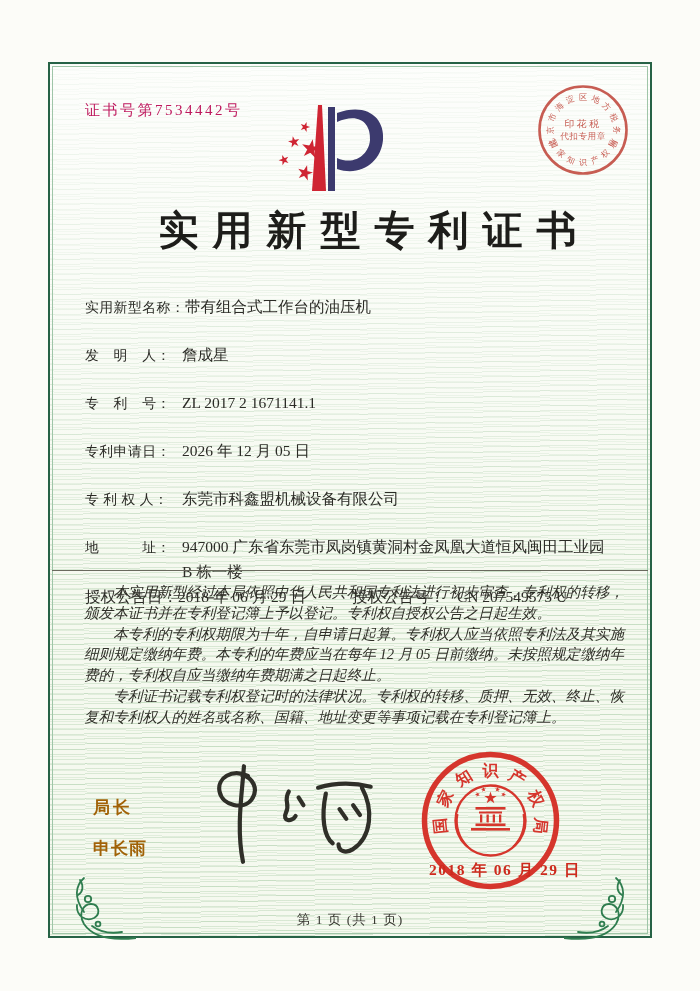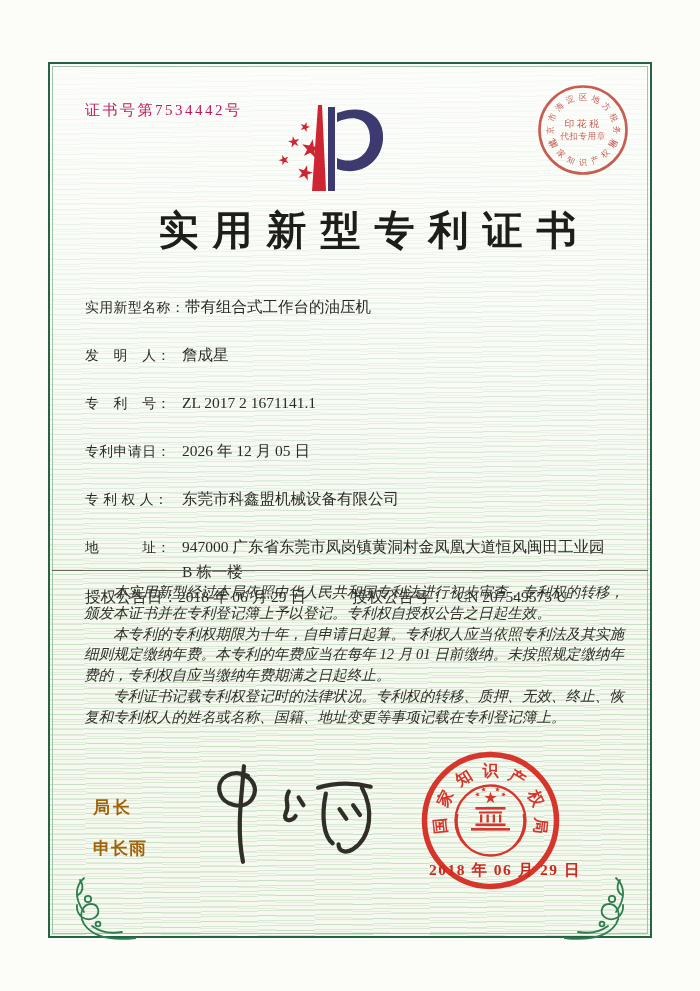--- a/index.html
+++ b/index.html
@@ -141,21 +141,21 @@
           <span class="lab">授权公告号：</span>
           <span class="val">CN 207549575 U</span>
         </div>
       </div>
     </div>
 
     <div class="divider"></div>
 
     <div class="paras">
       <p>本实用新型经过本局依照中华人民共和国专利法进行初步审查，专利权的转移，颁发本证书并在专利登记簿上予以登记。专利权自授权公告之日起生效。</p>
-      <p>本专利的专利权期限为十年，自申请日起算。专利权人应当依照专利法及其实施细则规定缴纳年费。本专利的年费应当在每年 12 月 01 日前缴纳。未按照规定缴纳年费的，专利权自应当缴纳年费期满之日起终止。</p>
+      <p>本专利的专利权期限为十年，自申请日起算。专利权人应当依照专利法及其实施细则规定缴纳年费。本专利的年费应当在每年 12 月 05 日前缴纳。未按照规定缴纳年费的，专利权自应当缴纳年费期满之日起终止。</p>
       <p>专利证书记载专利权登记时的法律状况。专利权的转移、质押、无效、终止、恢复和专利权人的姓名或名称、国籍、地址变更等事项记载在专利登记簿上。</p>
     </div>
 
     <div class="director">
       <div>局长</div>
       <div class="name">申长雨</div>
     </div>
 
     <svg class="signature" width="195" height="108" viewBox="0 0 200 110">
       <g fill="none" stroke="#2f2f28" stroke-width="4.3" stroke-linecap="round" stroke-linejoin="round">
@@ -199,20 +199,21 @@
           <rect x="57.5" y="75.5" width="30" height="2.6"></rect>
           <rect x="53" y="80" width="39" height="2.6"></rect>
         </g>
         <path d="M50,99 A36,36 0 0 1 39.5,66" fill="none" stroke="#d4281f" stroke-width="2"></path>
         <path d="M95,99 A36,36 0 0 0 105.5,66" fill="none" stroke="#d4281f" stroke-width="2"></path>
       </g>
     </svg>
 
     <div class="seal-date">2018 年 06 月 29 日</div>
 
+    <div class="footer">第 1 页 (共 1 页)</div>
 
     <svg class="flourish bl" width="96" height="70" viewBox="0 0 96 70">
       <g fill="none" stroke="#2f7d4f" stroke-width="1.8" stroke-linecap="round">
         <path d="M96,64 C70,67 52,62 44,50 C38,40 43,30 51,30 C59,30 61,40 54,44 C46,48 36,42 37,31"></path>
         <path d="M44,38 C34,24 35,12 44,4"></path>
         <path d="M40,6 C44,12 43,18 38,21"></path>
         <path d="M52,52 C60,58 70,60 82,58"></path>
         <circle cx="48" cy="25" r="3.2"></circle>
         <circle cx="58" cy="50" r="2.4"></circle>
       </g>

